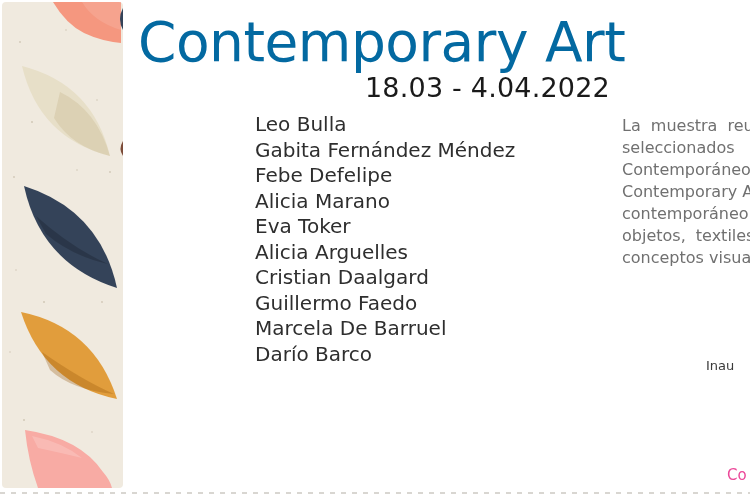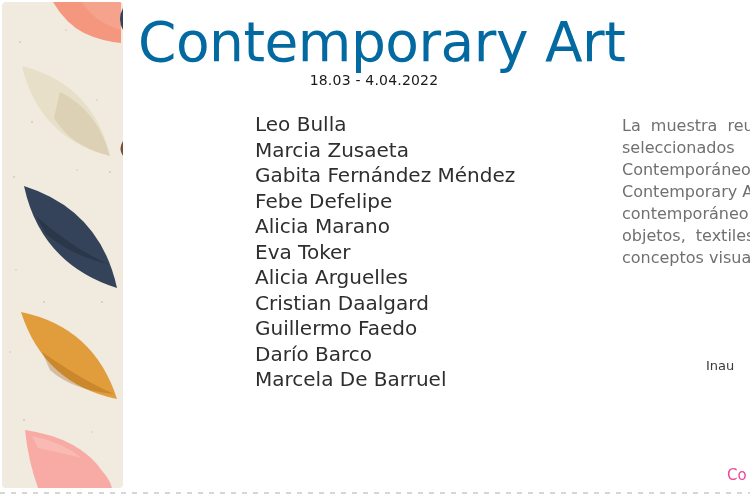--- a/index.html
+++ b/index.html
@@ -13,21 +13,21 @@
     border-radius:4px;overflow:hidden;
   }
   .panel svg{display:block;}
   .title{
     position:absolute;left:138px;top:14px;width:560px;
     font-size:55px;line-height:1.05;color:#0369a1;
     letter-spacing:-0.5px;white-space:nowrap;
   }
   .date{
     position:absolute;left:138px;top:72px;width:472px;
-    text-align:center;font-size:14px;color:#1a1a1a;
+    text-align:right;font-size:27px;color:#1a1a1a;
     letter-spacing:0.2px;white-space:nowrap;
   }
   .artists{
     position:absolute;left:255px;top:112px;margin:0;padding:0;
     list-style:none;font-size:20px;color:#2e2e2e;
   }
   .artists li{height:25.5px;line-height:25.5px;white-space:nowrap;}
   .desc{
     position:absolute;left:622px;top:115px;width:200px;
     font-size:16px;line-height:22px;color:#707070;
@@ -93,30 +93,29 @@
     <path d="M30,434 Q60,440 80,456 Q55,450 36,446 Z" fill="rgba(255,255,255,0.18)"></path>
   </svg>
 </div>
 
 <h1 class="title" style="margin:0;font-weight:400;">Contemporary Art</h1>
 
 <div class="date">18.03 - 4.04.2022</div>
 
 <ul class="artists">
   <li>Leo Bulla</li>
-  <li>Marcia Zusaeta</li>
   <li>Gabita Fernández Méndez</li>
   <li>Febe Defelipe</li>
   <li>Alicia Marano</li>
   <li>Eva Toker</li>
   <li>Alicia Arguelles</li>
   <li>Cristian Daalgard</li>
   <li>Guillermo Faedo</li>
+  <li>Marcela De Barruel</li>
   <li>Darío Barco</li>
-  <li>Marcela De Barruel</li>
 </ul>
 
 <div class="desc">
   <div class="line wide">La muestra reu</div>
   <div class="line wide">seleccionados</div>
   <div class="line">Contemporáneo</div>
   <div class="line">Contemporary A</div>
   <div class="line">contemporáneo</div>
   <div class="line wide">objetos, textiles</div>
   <div class="line">conceptos visua</div>

